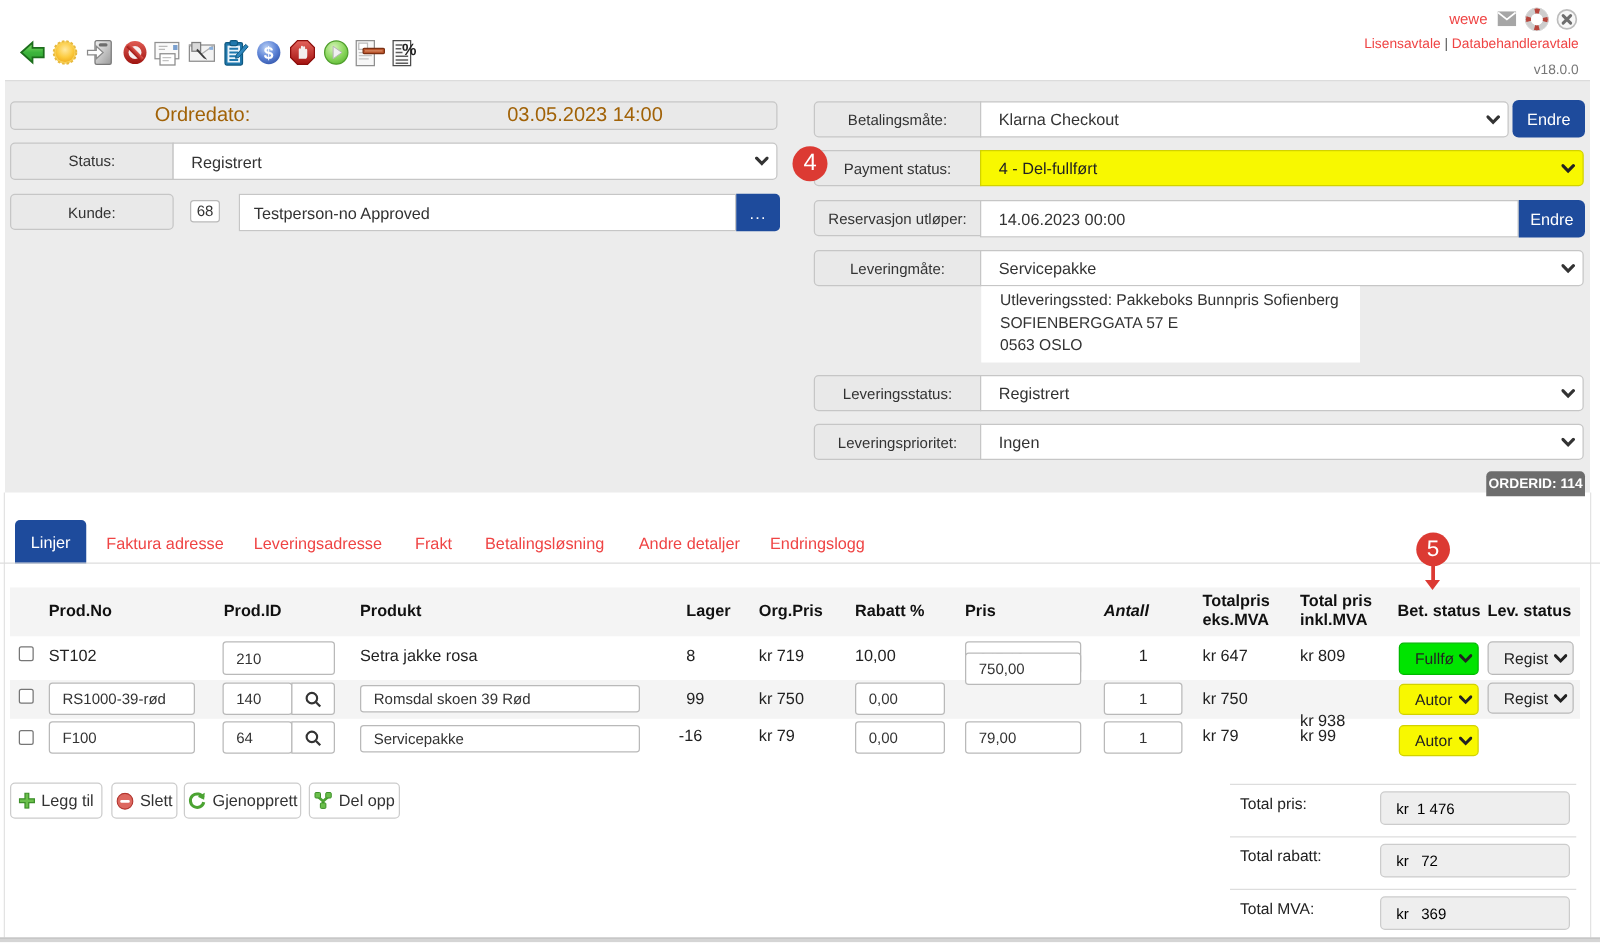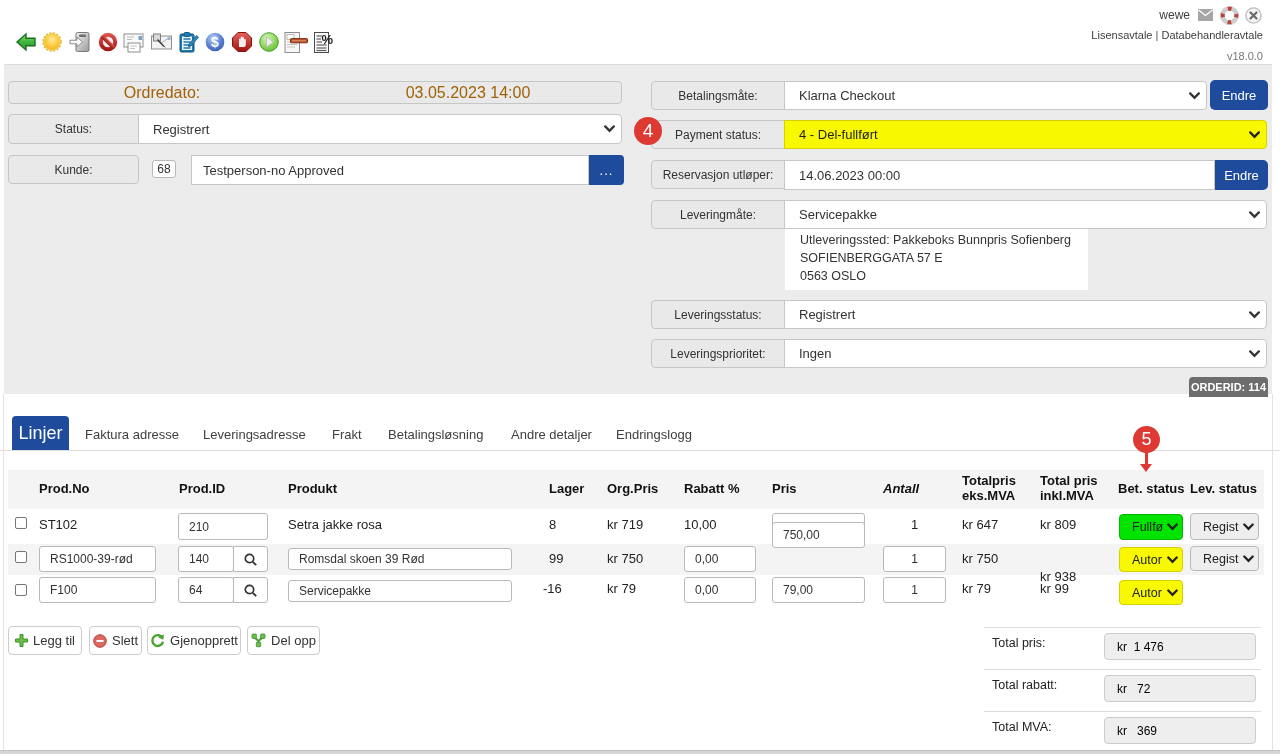--- a/index.html
+++ b/index.html
@@ -18,21 +18,21 @@
 .txt { position:absolute; font-size:13px; color:#222; white-space:nowrap; }
 .th { position:absolute; font-size:13px; font-weight:bold; color:#111; white-space:nowrap; }
 .cb { position:absolute; width:12px; height:12px; background:#fff; border:1px solid #767676; border-radius:2px; }
 .ssel { position:absolute; border-radius:4px; display:flex; align-items:center; font-size:12.5px; color:#222; padding-left:12px; }
 .btn { position:absolute; background:#fff; border:1px solid #ccc; border-radius:4px; display:flex;
   align-items:center; justify-content:center; font-size:13px; color:#333; gap:5px; }
 .totlbl { position:absolute; font-size:12.5px; color:#222; }
 .totbox { position:absolute; width:152px; height:27px; background:#eee; border:1px solid #ccc; border-radius:4px;
   display:flex; align-items:center; font-size:12px; color:#000000; padding-left:12px; }
 .tline { position:absolute; left:984px; width:277px; border-top:1px solid #ddd; height:0; }
-.link { color:#404040; text-decoration:none; }
+.link { color:#ef4444; text-decoration:none; }
 .balloon { position:absolute; width:28px; height:28px; background:#dc3a33; border-radius:50%; color:#fff;
   display:flex; align-items:center; justify-content:center; font-size:19px; }
 </style>
 </head>
 <body>
 <div id="page">
 
   <div class="abs" id="hdr" style="left:0;top:0;width:1280px;height:64px;background:#fff;"></div>
   <div class="abs" id="icons" style="left:0;top:0;">
 
@@ -252,21 +252,21 @@
   <div class="sel" style="left:784px;top:339px;width:483px;height:29px;">Ingen
     <svg class="chev" width="11" height="8" viewBox="0 0 11 8">
         <path d="M1.3 1.5 L5.5 5.8 L9.7 1.5" stroke="#333" stroke-width="2.5" fill="none" stroke-linecap="round"></path>
       </svg>
   </div>
   <div class="abs" style="left:1189px;top:377px;width:79px;height:20px;background:#6d6d6d;border-radius:4px 4px 0 0;color:#fff;font-size:11px;font-weight:bold;display:flex;align-items:center;justify-content:center;">ORDERID: 114</div>
 
   <div class="abs" style="left:3px;top:394px;width:1px;height:356px;background:#e3e3e3;"></div>
   <div class="abs" style="left:1272px;top:394px;width:1px;height:356px;background:#e3e3e3;"></div>
 
-  <div class="abs" style="left:12px;top:416px;width:57px;height:35px;background:#1e4b9c;border-radius:4px 4px 0 0;color:#fff;font-size:18px;display:flex;align-items:center;justify-content:center;">Linjer</div>
+  <div class="abs" style="left:12px;top:416px;width:57px;height:35px;background:#1e4b9c;border-radius:4px 4px 0 0;color:#fff;font-size:13px;display:flex;align-items:center;justify-content:center;">Linjer</div>
   <div class="abs" style="left:85px;top:427px;font-size:13px;"><a class="link">Faktura adresse</a></div>
   <div class="abs" style="left:203px;top:427px;font-size:13px;"><a class="link">Leveringsadresse</a></div>
   <div class="abs" style="left:332px;top:427px;font-size:13px;"><a class="link">Frakt</a></div>
   <div class="abs" style="left:388px;top:427px;font-size:13px;"><a class="link">Betalingsløsning</a></div>
   <div class="abs" style="left:511px;top:427px;font-size:13px;"><a class="link">Andre detaljer</a></div>
   <div class="abs" style="left:616px;top:427px;font-size:13px;"><a class="link">Endringslogg</a></div>
   <div class="abs" style="left:0;top:450px;width:1280px;border-top:1px solid #ddd;height:0;"></div>
 
   <div class="balloon" style="left:1133px;top:426px;width:27px;height:27px;font-size:18px;z-index:5;">5</div>
   <div class="abs" style="left:1145px;top:452px;width:3px;height:13px;background:#dc3a33;z-index:5;"></div>

